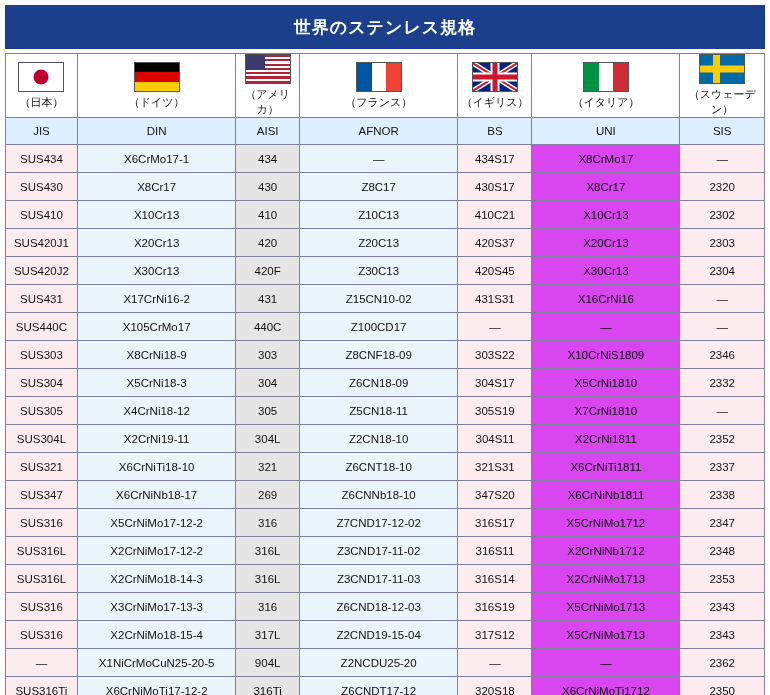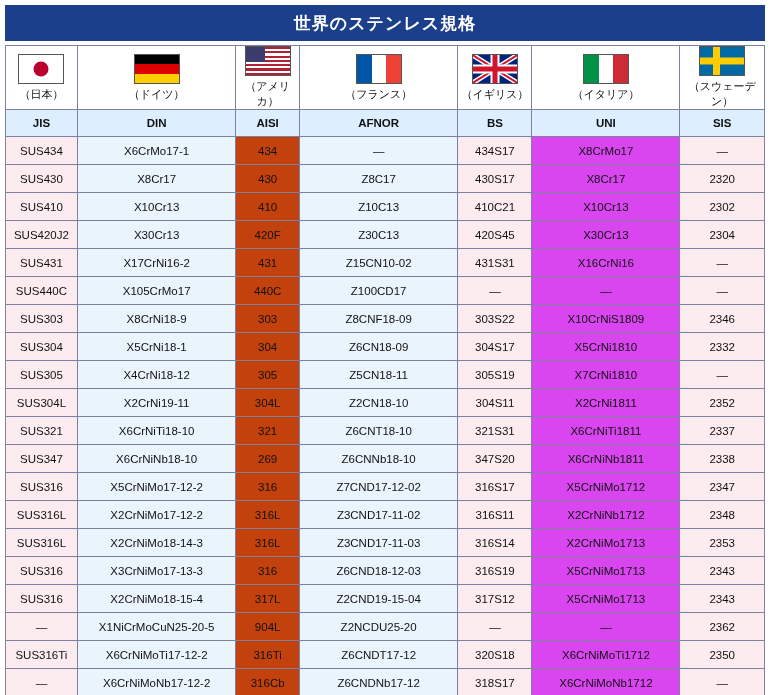--- a/index.html
+++ b/index.html
@@ -6,21 +6,21 @@
   body{
     width:770px;height:695px;
     background:#ffffff;
     font-family:"Liberation Sans","DejaVu Sans",sans-serif;
     overflow:hidden;
   }
   .page{width:770px;height:695px;position:relative;}
 
   .title-bar{
     margin:5px 5px 4px 5px;
-    height:36px;
+    height:44px;
     background:#1b3f8b;
     color:#ffffff;
     display:flex;align-items:center;justify-content:center;
     font-size:17px;font-weight:bold;letter-spacing:1px;
   }
 
   table.std{
     border-collapse:collapse;
     margin:0 5px;
     width:760px;
@@ -66,25 +66,25 @@
   .fl-gb .d2r{transform:translate(-50%,-50%) rotate(-32deg);}
   .fl-gb .hw{position:absolute;left:0;top:50%;transform:translateY(-50%);width:100%;height:9px;background:#ffffff;}
   .fl-gb .vw{position:absolute;top:0;left:50%;transform:translateX(-50%);width:9px;height:100%;background:#ffffff;}
   .fl-gb .hr{position:absolute;left:0;top:50%;transform:translateY(-50%);width:100%;height:5px;background:#cf142b;}
   .fl-gb .vr{position:absolute;top:0;left:50%;transform:translateX(-50%);width:5px;height:100%;background:#cf142b;}
   .fl-it{background:linear-gradient(to right,#009246 0 33.33%,#ffffff 33.33% 66.66%,#ce2b37 66.66% 100%);}
   .fl-se{background:#006aa7;}
   .fl-se .hz{position:absolute;left:0;top:50%;transform:translateY(-50%);width:100%;height:7px;background:#fecc00;}
   .fl-se .vt{position:absolute;top:0;left:13px;width:7px;height:100%;background:#fecc00;}
 
-  .hdrrow td{height:26px;background:#ddeeff;font-size:12px;font-weight:bold;}
+  .hdrrow td{height:26px;background:#ddeeff;font-size:12px;font-weight:normal;}
   .drow td{height:27px;}
   .drow td.jis{background:#fdecef;}
   .drow td.din{background:#eaf4fd;}
-  .drow td.aisi{background:#c2410c;}
+  .drow td.aisi{background:#e5e5e5;}
   .drow td.afnor{background:#eaf4fd;}
   .drow td.bs{background:#fdecef;}
   .drow td.uni{background:#d946ef;}
   .drow td.sis{background:#fdecef;}
 </style>
 </head>
 <body>
 
 <div class="page">
 
@@ -194,20 +194,29 @@
       <tr class="drow">
         <td class="jis">SUS410</td>
         <td class="din">X10Cr13</td>
         <td class="aisi">410</td>
         <td class="afnor">Z10C13</td>
         <td class="bs">410C21</td>
         <td class="uni">X10Cr13</td>
         <td class="sis">2302</td>
       </tr>
       <tr class="drow">
+        <td class="jis">SUS420J1</td>
+        <td class="din">X20Cr13</td>
+        <td class="aisi">420</td>
+        <td class="afnor">Z20C13</td>
+        <td class="bs">420S37</td>
+        <td class="uni">X20Cr13</td>
+        <td class="sis">2303</td>
+      </tr>
+      <tr class="drow">
         <td class="jis">SUS420J2</td>
         <td class="din">X30Cr13</td>
         <td class="aisi">420F</td>
         <td class="afnor">Z30C13</td>
         <td class="bs">420S45</td>
         <td class="uni">X30Cr13</td>
         <td class="sis">2304</td>
       </tr>
       <tr class="drow">
         <td class="jis">SUS431</td>
@@ -231,21 +240,21 @@
         <td class="jis">SUS303</td>
         <td class="din">X8CrNi18-9</td>
         <td class="aisi">303</td>
         <td class="afnor">Z8CNF18-09</td>
         <td class="bs">303S22</td>
         <td class="uni">X10CrNiS1809</td>
         <td class="sis">2346</td>
       </tr>
       <tr class="drow">
         <td class="jis">SUS304</td>
-        <td class="din">X5CrNi18-1</td>
+        <td class="din">X5CrNi18-3</td>
         <td class="aisi">304</td>
         <td class="afnor">Z6CN18-09</td>
         <td class="bs">304S17</td>
         <td class="uni">X5CrNi1810</td>
         <td class="sis">2332</td>
       </tr>
       <tr class="drow">
         <td class="jis">SUS305</td>
         <td class="din">X4CrNi18-12</td>
         <td class="aisi">305</td>
@@ -267,21 +276,21 @@
         <td class="jis">SUS321</td>
         <td class="din">X6CrNiTi18-10</td>
         <td class="aisi">321</td>
         <td class="afnor">Z6CNT18-10</td>
         <td class="bs">321S31</td>
         <td class="uni">X6CrNiTi1811</td>
         <td class="sis">2337</td>
       </tr>
       <tr class="drow">
         <td class="jis">SUS347</td>
-        <td class="din">X6CrNiNb18-10</td>
+        <td class="din">X6CrNiNb18-17</td>
         <td class="aisi">269</td>
         <td class="afnor">Z6CNNb18-10</td>
         <td class="bs">347S20</td>
         <td class="uni">X6CrNiNb1811</td>
         <td class="sis">2338</td>
       </tr>
       <tr class="drow">
         <td class="jis">SUS316</td>
         <td class="din">X5CrNiMo17-12-2</td>
         <td class="aisi">316</td>

